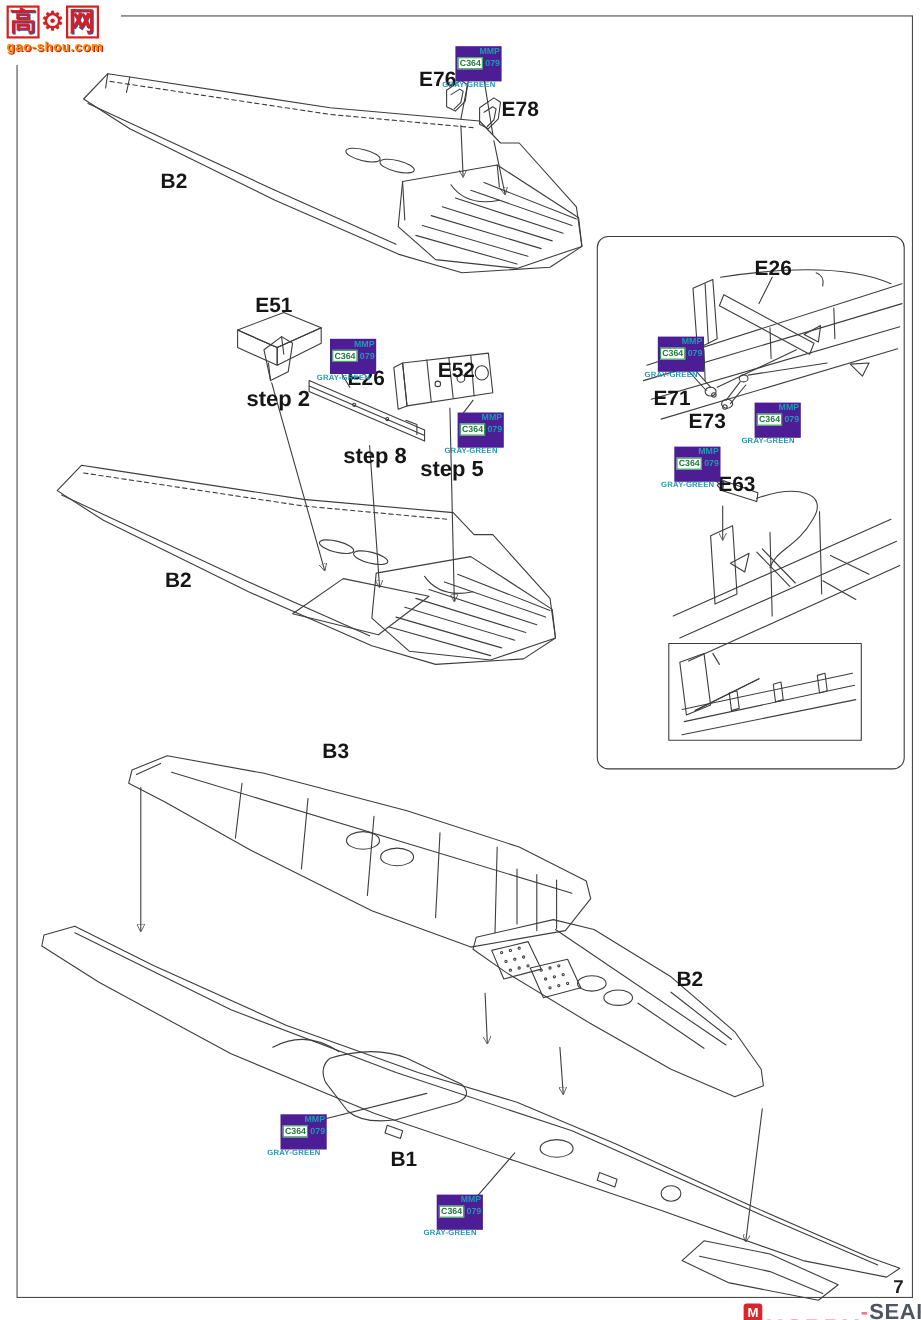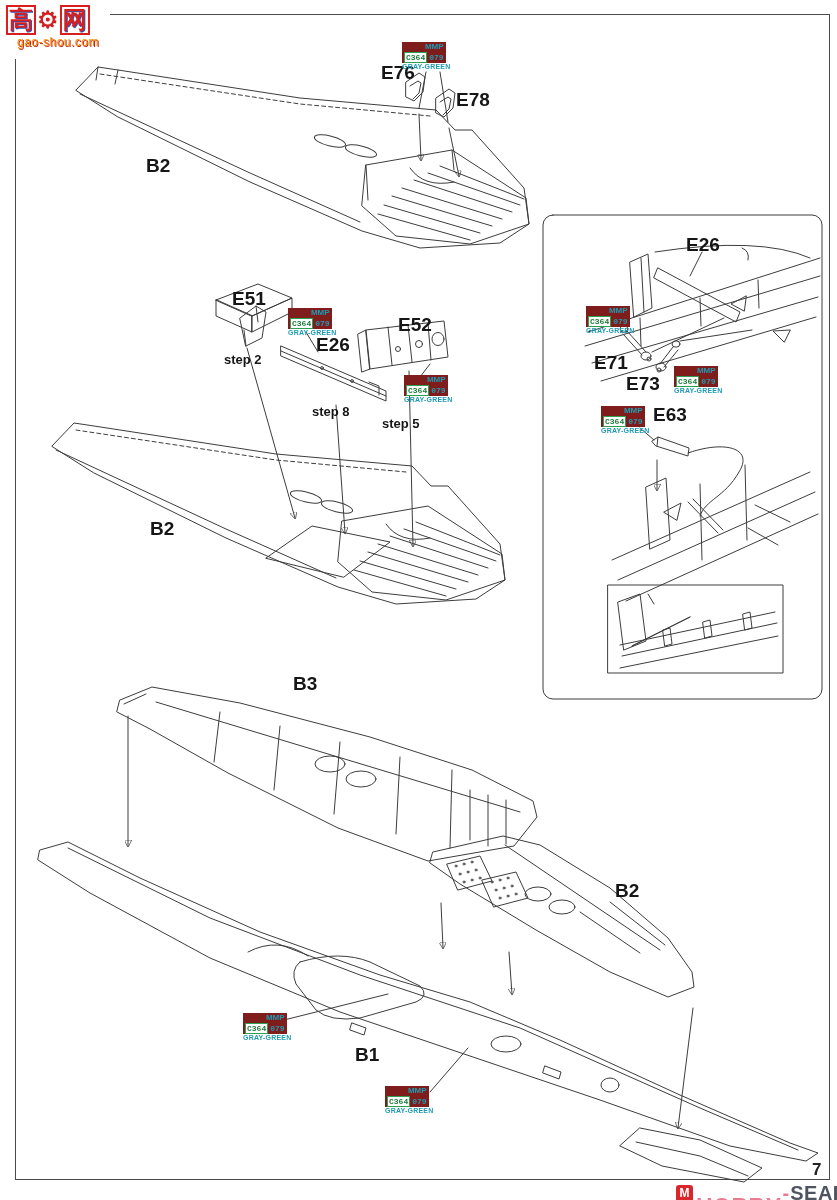--- a/index.html
+++ b/index.html
@@ -10,42 +10,42 @@
   
   .page-border{position:absolute;left:15px;top:14px;width:815px;height:1166px;
     border:1.5px solid #4a4a4a;box-sizing:border-box;}
 
   
   .logo{position:absolute;left:6px;top:5px;width:104px;height:54px;background:#fff;z-index:8;}
   .logo-row{display:flex;align-items:center;gap:1px;}
   .logo-char{font-weight:bold;font-size:24px;color:#d81e1e;line-height:26px;
     text-shadow:1px 1px 0 #2a55b8;border:2px solid #d81e1e;padding:0 1px;background:#fff;}
   .logo-gear{font-size:24px;color:#d81e1e;line-height:24px;text-shadow:0 0 1px #8a0000;}
-  .logo-url{font-weight:normal;font-size:12px;color:#ff8a00;letter-spacing:0.5px;
-    text-shadow:1px 1px 0 #c02020;margin-top:0px;text-align:center;}
+  .logo-url{font-weight:bold;font-size:12px;color:#ff8a00;letter-spacing:0.5px;
+    text-shadow:1px 1px 0 #c02020;margin-top:0px;}
 
   
   .hs{position:absolute;left:676px;top:1166px;display:flex;align-items:center;gap:3px;z-index:8;}
   .hs-icon{width:17px;height:17px;background:#d8262c;border-radius:3px;color:#fff;
     font-weight:bold;font-size:12px;line-height:17px;text-align:center;}
   .hs-t1{color:#e87b90;font-weight:bold;font-size:23px;letter-spacing:0.5px;margin-top:28px;}
   .hs-dash{color:#e87b90;font-weight:bold;font-size:20px;margin:0 -2px;}
   .hs-t2{color:#4e5560;font-weight:bold;font-size:20px;letter-spacing:0.5px;}
 
   .pagenum{position:absolute;left:812px;top:1160px;font-weight:bold;font-size:17px;color:#222;z-index:9;}
 
   
   .plabel{position:absolute;font-weight:bold;font-size:19px;color:#161616;z-index:4;white-space:nowrap;}
-  .steplabel{position:absolute;font-weight:bold;font-size:13px;color:#161616;z-index:4;white-space:nowrap;}
+  .steplabel{position:absolute;font-weight:bold;font-size:20px;color:#161616;z-index:4;white-space:nowrap;}
 
   
   .callout{position:absolute;z-index:5;line-height:0;}
-  .co-box{background:#7f1d1d;padding:1px 2px 0 2px;display:inline-block;}
+  .co-box{background:#4c1d95;padding:1px 2px 11px 2px;display:inline-block;margin-left:12px;}
   .co-brand{text-align:right;color:#1f9ab3;font-weight:bold;font-size:8px;line-height:8px;}
-  .co-codes{white-space:nowrap;line-height:10px;font-family:Liberation Mono, monospace;}
+  .co-codes{white-space:nowrap;line-height:10px;}
   .co-c1{background:#fff;border:1px solid #2e9e4f;color:#1e7a3c;font-weight:bold;font-size:8px;padding:0 1px;}
   .co-c2{color:#1f9ab3;font-weight:bold;font-size:8px;margin-left:2px;}
   .co-name{color:#1f9ab3;font-weight:bold;font-size:7px;white-space:nowrap;line-height:8px;letter-spacing:0.2px;}
 
   svg.art{position:absolute;left:0;top:0;z-index:2;}
   svg.art path, svg.art line, svg.art ellipse, svg.art circle, svg.art rect{
     stroke:#3d3d3d;fill:none;stroke-width:1;stroke-linejoin:round;stroke-linecap:round;}
 </style>
 </head>
 <body>
@@ -253,32 +253,32 @@
     <line x1="693" y1="1008" x2="678" y2="1128" marker-end="url(#ah)"></line>
 
     <path d="M284,1020 L388,994 M430,1092 L468,1048" stroke="#9fc6d6"></path>
   </g>
 </svg>
 
 <div class="plabel" style="left:146px;top:155px">B2</div>
 <div class="plabel" style="left:381px;top:62px">E76</div>
 <div class="plabel" style="left:456px;top:89px">E78</div>
 
-<div class="plabel" style="left:232px;top:288px">E51</div>
+<div class="plabel" style="left:232px;top:268px">E51</div>
 <div class="steplabel" style="left:224px;top:352px">step 2</div>
 <div class="plabel" style="left:316px;top:334px">E26</div>
 <div class="steplabel" style="left:312px;top:404px">step 8</div>
-<div class="plabel" style="left:398px;top:314px">E52</div>
+<div class="plabel" style="left:398px;top:327px">E52</div>
 <div class="steplabel" style="left:382px;top:416px">step 5</div>
 <div class="plabel" style="left:150px;top:518px">B2</div>
 
 <div class="plabel" style="left:686px;top:234px">E26</div>
 <div class="plabel" style="left:594px;top:352px">E71</div>
 <div class="plabel" style="left:626px;top:373px">E73</div>
-<div class="plabel" style="left:653px;top:404px">E63</div>
+<div class="plabel" style="left:653px;top:430px">E63</div>
 
 <div class="plabel" style="left:293px;top:673px">B3</div>
 <div class="plabel" style="left:615px;top:880px">B2</div>
 <div class="plabel" style="left:355px;top:1044px">B1</div>
 
 <div class="callout" style="left:402px;top:42px">
   <div class="co-box"><div class="co-brand">MMP</div>
   <div class="co-codes"><span class="co-c1">C364</span><span class="co-c2">079</span></div></div>
   <div class="co-name">GRAY-GREEN</div>
 </div>

